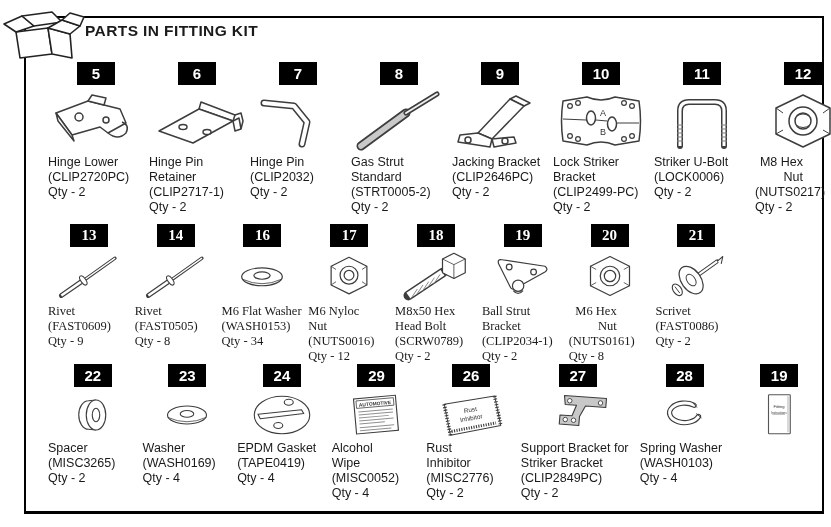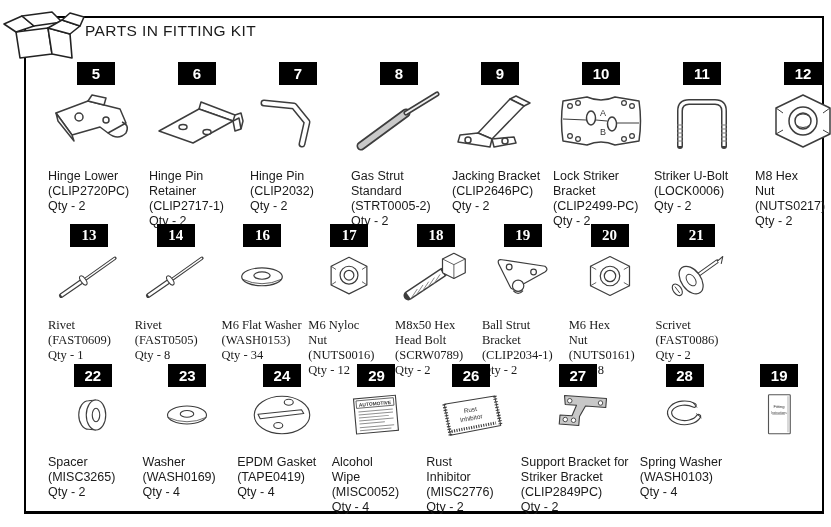--- a/index.html
+++ b/index.html
@@ -4,40 +4,40 @@
 <style>
   * { box-sizing: border-box; }
   html,body { margin:0; padding:0; width:831px; height:527px; background:#ffffff; overflow:hidden; }
   body { font-family:"Liberation Sans", sans-serif; color:#1a1a1a; position:relative; }
 
   .frame { position:absolute; left:24px; top:16px; width:800px; height:498px;
            border:2px solid #000; border-bottom-width:3px; background:#fff; }
 
   .box-icon { position:absolute; left:2px; top:2px; z-index:3; }
 
-  .title { position:absolute; left:85px; top:22px; font-size:15.5px; font-weight:400;
+  .title { position:absolute; left:85px; top:22px; font-size:15.5px; font-weight:700;
            letter-spacing:0.4px; z-index:2;text-align:right; }
 
   .row { position:absolute; left:48px; width:776px; display:grid; column-gap:5px; z-index:2; }
   .row-1 { top:62px;  grid-template-columns:repeat(8,1fr); }
   .row-2 { top:224px; grid-template-columns:repeat(9,1fr);font-family:Liberation Serif, serif; }
   .row-3 { top:364px; grid-template-columns:repeat(8,1fr); }
 
   .cell { display:flex; flex-direction:column; align-items:flex-start; }
   .badge { align-self:center; background:#000; color:#fff; font-weight:700; font-size:15px;
            width:38px; height:23px; line-height:23px; text-align:center; }
   .art { align-self:center; display:flex; align-items:center; justify-content:center; }
   .row-1 .art { height:64px; margin-top:4px; }
   .row-2 .art { height:52px; margin-top:3px; }
   .row-3 .art { height:48px; margin-top:4px; }
   .art svg { height:100%; }
 
-  .txt { margin-top:16px; font-size:12.5px; line-height:15px; }
+  .txt { margin-top:2px; font-size:12.5px; line-height:15px; }
   .code { white-space:nowrap; }
-  .mw48 { max-width:48px; } .mw55 { max-width:55px; }
+  .mw48 { max-width:48px;text-align:right; } .mw55 { max-width:55px; }
   .mw60 { max-width:60px; } .mw62 { max-width:62px; }
   .wide { width:114px; }
 
   svg text { font-family:"Liberation Sans", sans-serif; fill:#333; }
 </style>
 </head>
 <body>
 
 <svg class="box-icon" width="86" height="64" viewBox="0 0 86 64">
   <g fill="#fff" stroke="#222" stroke-width="1.6" stroke-linejoin="round">
@@ -227,21 +227,21 @@
         <path d="M42,37 L80,10" stroke="#3d3d3d" stroke-width="4" stroke-linecap="round"></path>
         <path d="M42,37 L80,10" stroke="#fff" stroke-width="1.6"></path>
         <path d="M14,56 L40,38" stroke="#3d3d3d" stroke-width="6" stroke-linecap="round"></path>
         <path d="M14,56 L40,38" stroke="#fff" stroke-width="3"></path>
         <ellipse cx="41" cy="37.5" rx="3" ry="6.5" transform="rotate(-36 41 37.5)" fill="#fff" stroke="#3d3d3d" stroke-width="1.3"></ellipse>
       </svg>
     </div>
     <div class="txt">
         <div class="pname">Rivet</div>
         <div class="code">(FAST0609)</div>
-        <div class="qty">Qty - 1</div>
+        <div class="qty">Qty - 9</div>
       </div>
   </div>
 
   <div class="cell">
     <div class="badge">14</div>
     <div class="art">
       <svg viewBox="0 0 96 64">
         <path d="M42,37 L80,10" stroke="#3d3d3d" stroke-width="4" stroke-linecap="round"></path>
         <path d="M42,37 L80,10" stroke="#fff" stroke-width="1.6"></path>
         <path d="M14,56 L40,38" stroke="#3d3d3d" stroke-width="6" stroke-linecap="round"></path>

